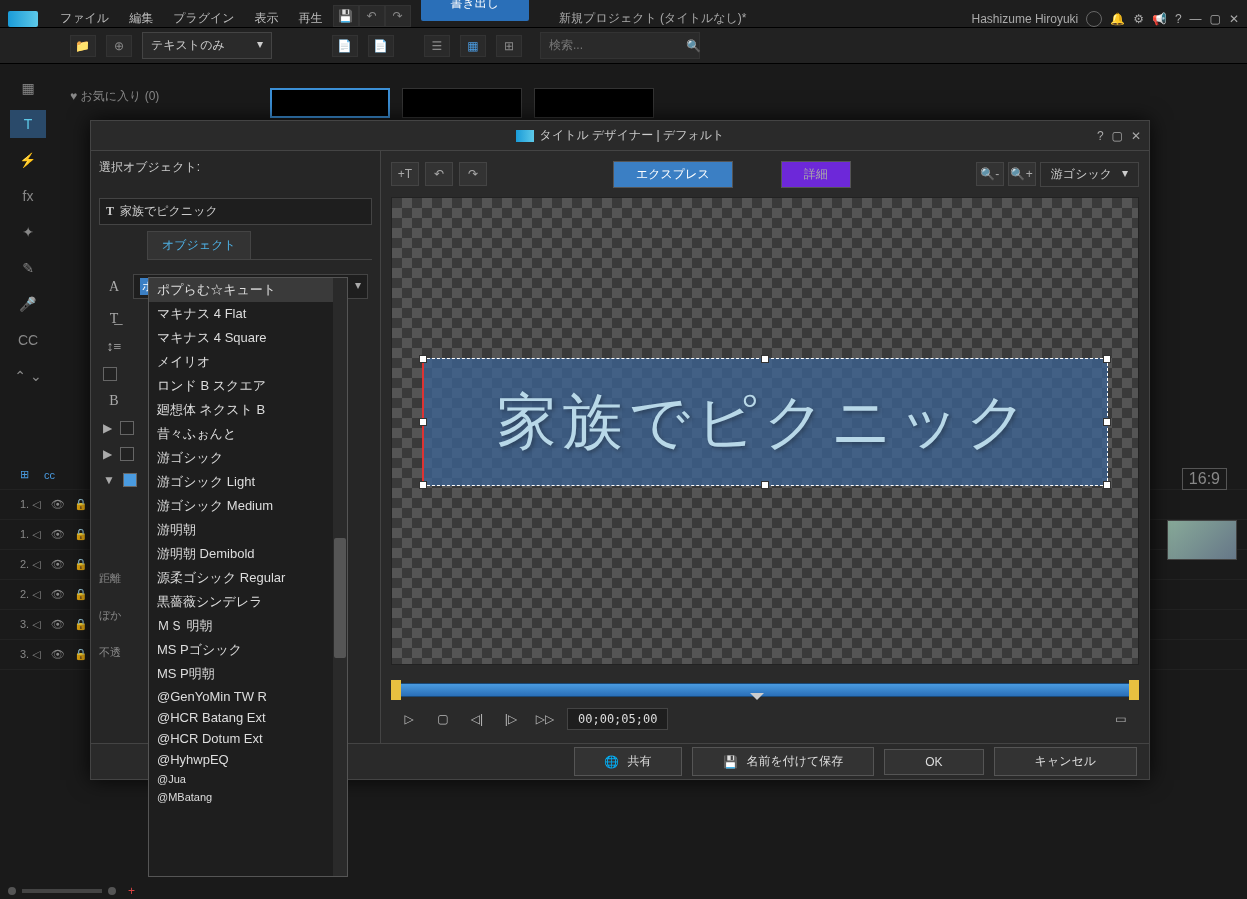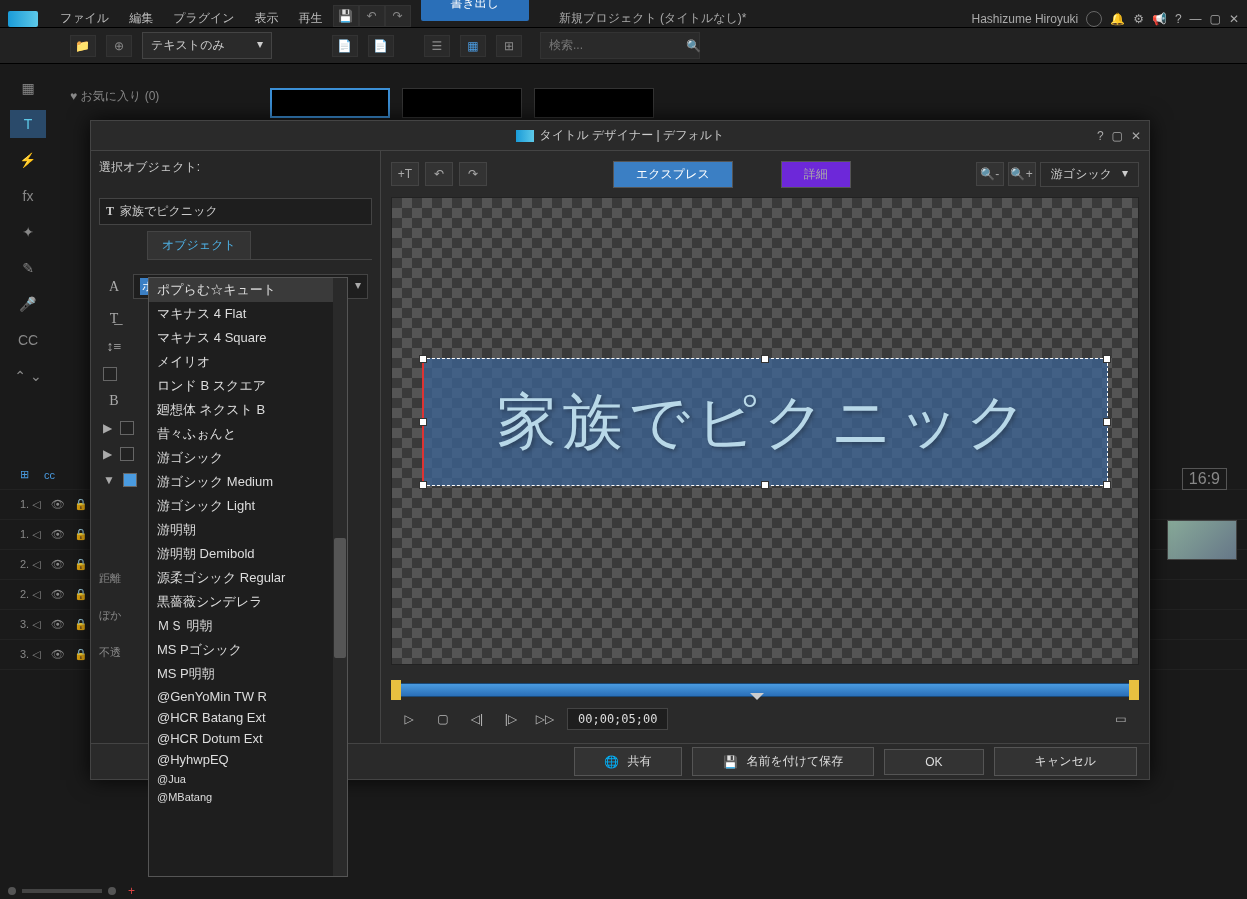--- a/index.html
+++ b/index.html
@@ -326,22 +326,22 @@
 <div class="font-list">
   <div id="font-items">
       <div class="font-item hl">ポプらむ☆キュート</div>
       <div class="font-item">マキナス 4 Flat</div>
       <div class="font-item">マキナス 4 Square</div>
       <div class="font-item">メイリオ</div>
       <div class="font-item">ロンド B スクエア</div>
       <div class="font-item">廻想体 ネクスト B</div>
       <div class="font-item">昔々ふぉんと</div>
       <div class="font-item">游ゴシック</div>
+      <div class="font-item">游ゴシック Light</div>
       <div class="font-item">游ゴシック Medium</div>
-      <div class="font-item">游ゴシック Light</div>
       <div class="font-item">游明朝</div>
       <div class="font-item">游明朝 Demibold</div>
       <div class="font-item">源柔ゴシック Regular</div>
       <div class="font-item">黒薔薇シンデレラ</div>
       <div class="font-item">ＭＳ 明朝</div>
       <div class="font-item">MS Pゴシック</div>
       <div class="font-item">MS P明朝</div>
       <div class="font-item">@GenYoMin TW R</div>
       <div class="font-item">@HCR Batang Ext</div>
       <div class="font-item">@HCR Dotum Ext</div>

